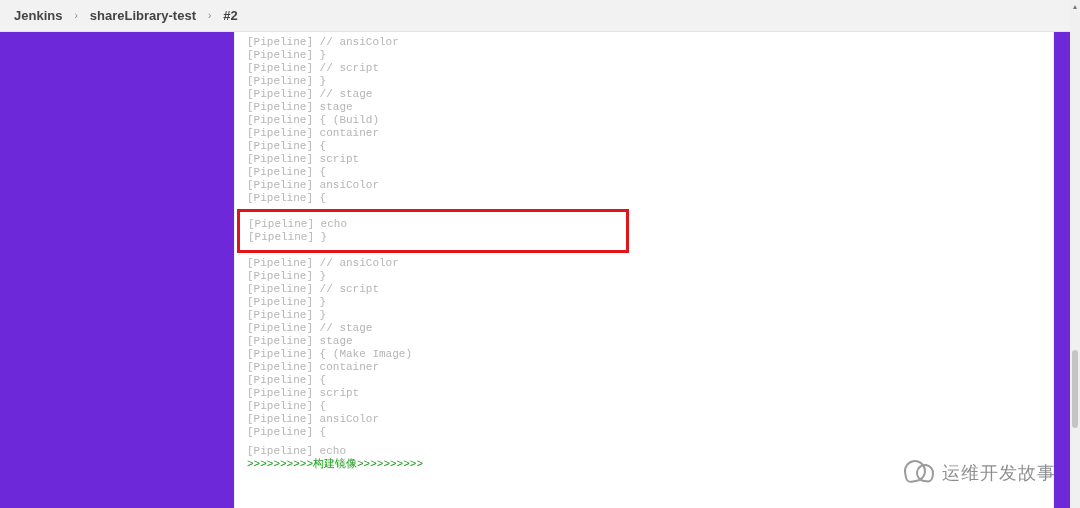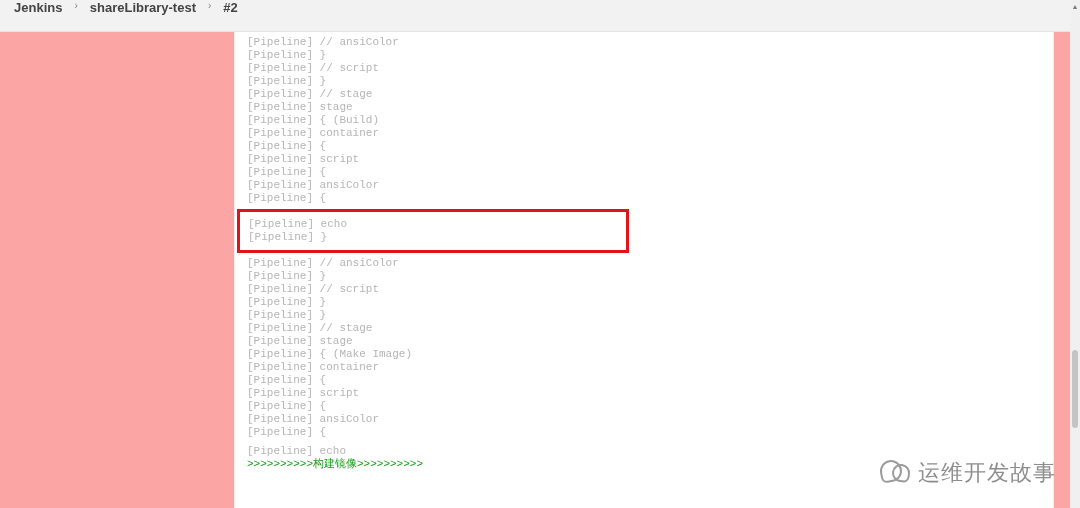--- a/index.html
+++ b/index.html
@@ -11,38 +11,39 @@
     overflow: hidden;
     position: relative;
   }
   .breadcrumb {
     position: absolute;
     top: 0; left: 0; right: 10px;
     height: 32px;
     background: #f2f2f2;
     border-bottom: 1px solid #e4e4e4;
     display: flex;
+    align-items: center;
     padding-left: 14px;
     font-size: 13px;
     color: #333;
   }
   .breadcrumb .crumb {
     font-weight: 700;
     color: #444;
     cursor: pointer;
   }
   .breadcrumb .sep {
     margin: 0 12px;
     color: #888;
     font-size: 10px;
   }
   .content-area {
     position: absolute;
     top: 32px; left: 0; right: 10px; bottom: 0;
-    background: #fca5a5;
+    background: #6d28d9;
     overflow: hidden;
     padding-left: 40px;
   }
   .console-panel {
     position: absolute;
     top: 0; left: 234px; right: 16px; bottom: 0;
     background: #ffffff;
     border-left: 1px solid #eee;
     border-right: 1px solid #eee;
     font-family: "Courier New", monospace;
@@ -77,21 +78,21 @@
     position: absolute;
     left: 0; right: 0; text-align: center;
     font-size: 8px; color: #777;
   }
   .right-scroll .arrow.up { top: 2px; }
   .watermark {
     position: absolute;
     right: 24px; bottom: 18px;
     display: flex; align-items: center;
     color: #7a7a7a;
-    font-size: 22px;
+    font-size: 18px;
     letter-spacing: 1px;
     opacity: 0.85;
     pointer-events: none;
   }
   .watermark .wm-icon {
     position: relative;
     width: 34px; height: 34px;
     margin-right: 6px;
   }
   .watermark .wm-icon .bubble {

